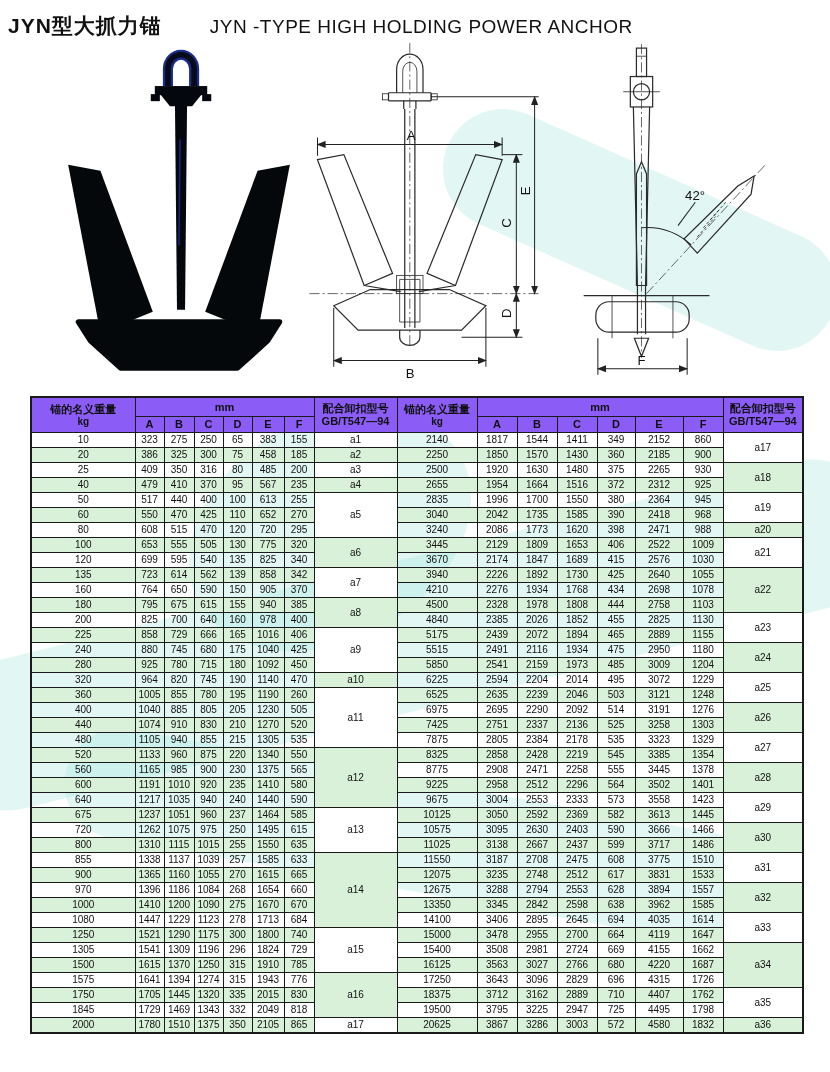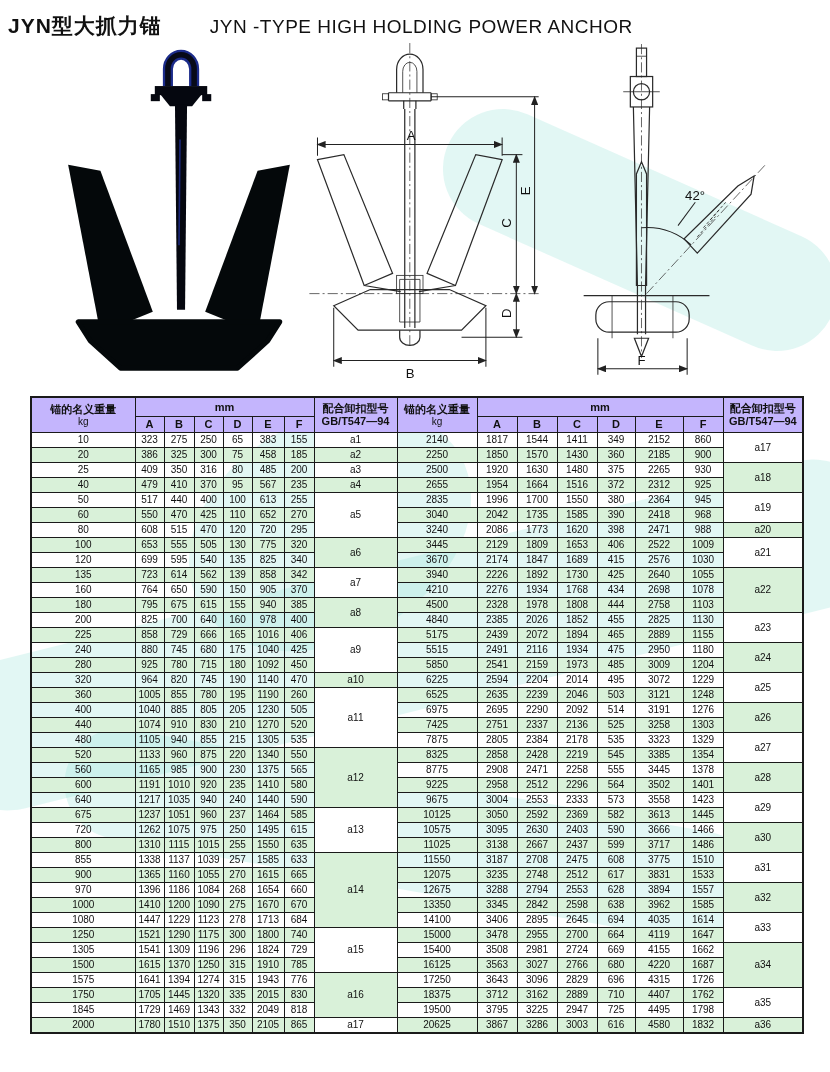--- a/index.html
+++ b/index.html
@@ -26,22 +26,22 @@
   .tline{stroke:#2a2a2a;stroke-width:1.2;fill:none;}
   .thin{stroke:#2a2a2a;stroke-width:0.8;fill:none;}
   .cl{stroke:#444;stroke-width:0.8;fill:none;stroke-dasharray:10 3 2 3;}
   .dim{stroke:#222;stroke-width:1;fill:none;}
   .dtxt{font-size:13px;fill:#111;font-family:"Liberation Sans","DejaVu Sans",sans-serif;}
 
   table{position:relative;z-index:1;border-collapse:collapse;table-layout:fixed;
         width:770px;margin:4px 0 0 30px;border:2px solid #1a1a1a;}
   th,td{border:1px solid #1a1a1a;text-align:center;vertical-align:middle;
         padding:0;overflow:hidden;white-space:nowrap;}
-  thead th{background:#c4b5fd;font-weight:bold;font-size:11px;line-height:1.15;}
-  thead .unit{font-weight:normal;font-size:10px;}
+  thead th{background:#8b5cf6;font-weight:bold;font-size:11px;line-height:1.15;}
+  thead .unit{font-weight:bold;font-size:10px;}
   thead .sub{font-weight:bold;font-size:11px;}
   thead tr:first-child th{height:18px;}
   thead tr:last-child th{height:15px;}
   tbody td{font-size:10px;height:14px;line-height:14px;}
   tr.g td{background:#d9f1d9;}
   tr.w td{background:transparent;}
   td.sh{font-size:10px;}
   td.sw{background:#ffffff !important;}
   td.sg{background:#d9f1d9 !important;margin-top:8px;}
 </style>
@@ -874,20 +874,20 @@
           <td>1510</td>
           <td>1375</td>
           <td>350</td>
           <td>2105</td>
           <td>865</td>
           <td rowspan="1" class="sh sw">a17</td>
           <td>20625</td>
           <td>3867</td>
           <td>3286</td>
           <td>3003</td>
-          <td>616</td>
+          <td>572</td>
           <td>4580</td>
           <td>1832</td>
           <td rowspan="1" class="sh sg">a36</td>
         </tr>
       </tbody>
   </table>
 </div>
 
 </body></html>

